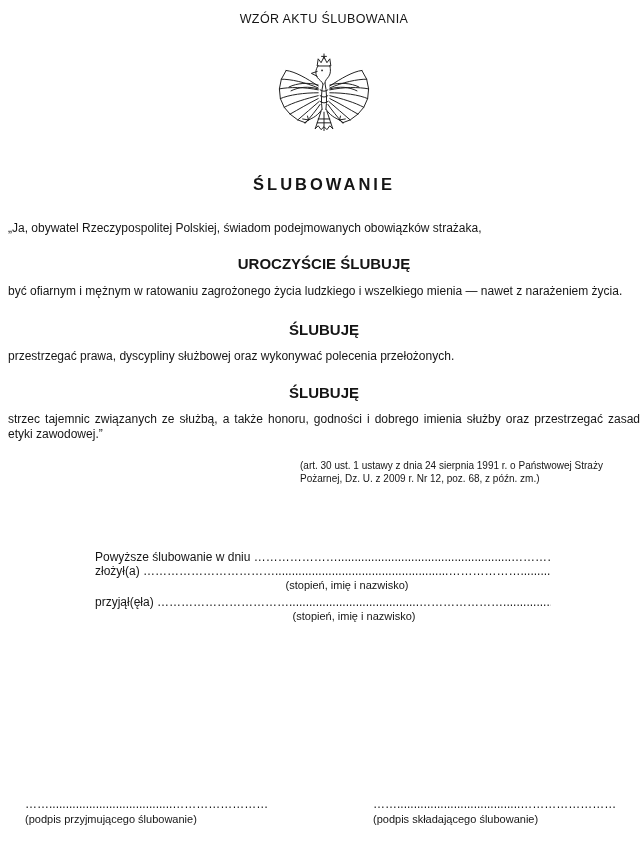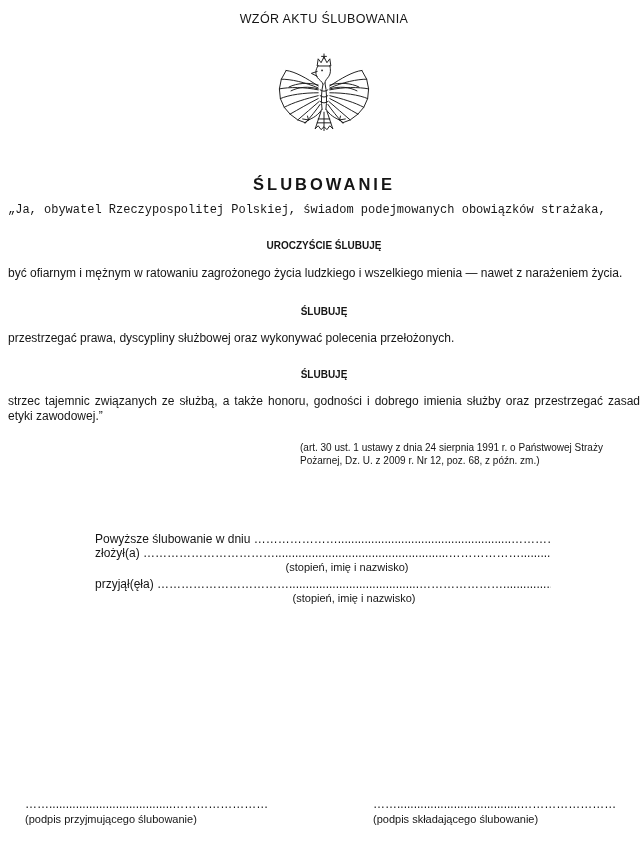--- a/index.html
+++ b/index.html
@@ -28,25 +28,25 @@
     text-align: center;
   }
   .oath-heading {
     margin-top: 25px;
     text-align: center;
     font-weight: bold;
     font-size: 16.5px;
     line-height: 19px;
     letter-spacing: 3px;
   }
-  .p-intro   { margin-top: 9px; font-family: Liberation Mono, monospace; }
+  .p-intro   { margin-top: 27px; }
   .sub-heading {
     text-align: center;
     font-weight: bold;
-    font-size: 10px;
+    font-size: 15px;
   }
   .m-solemn  { margin-top: 20px; }
   .clause    { text-align: justify; }
   .m-clause1 { margin-top: 13px; }
   .m-tasks   { margin-top: 7px; }
   .m-pledge1 { margin-top: 23px; }
   .m-clause2 { margin-top: 12px; }
   .m-pledge2 { margin-top: 21px; }
   .m-clause3 { margin-top: 12px; }
   .legal {

